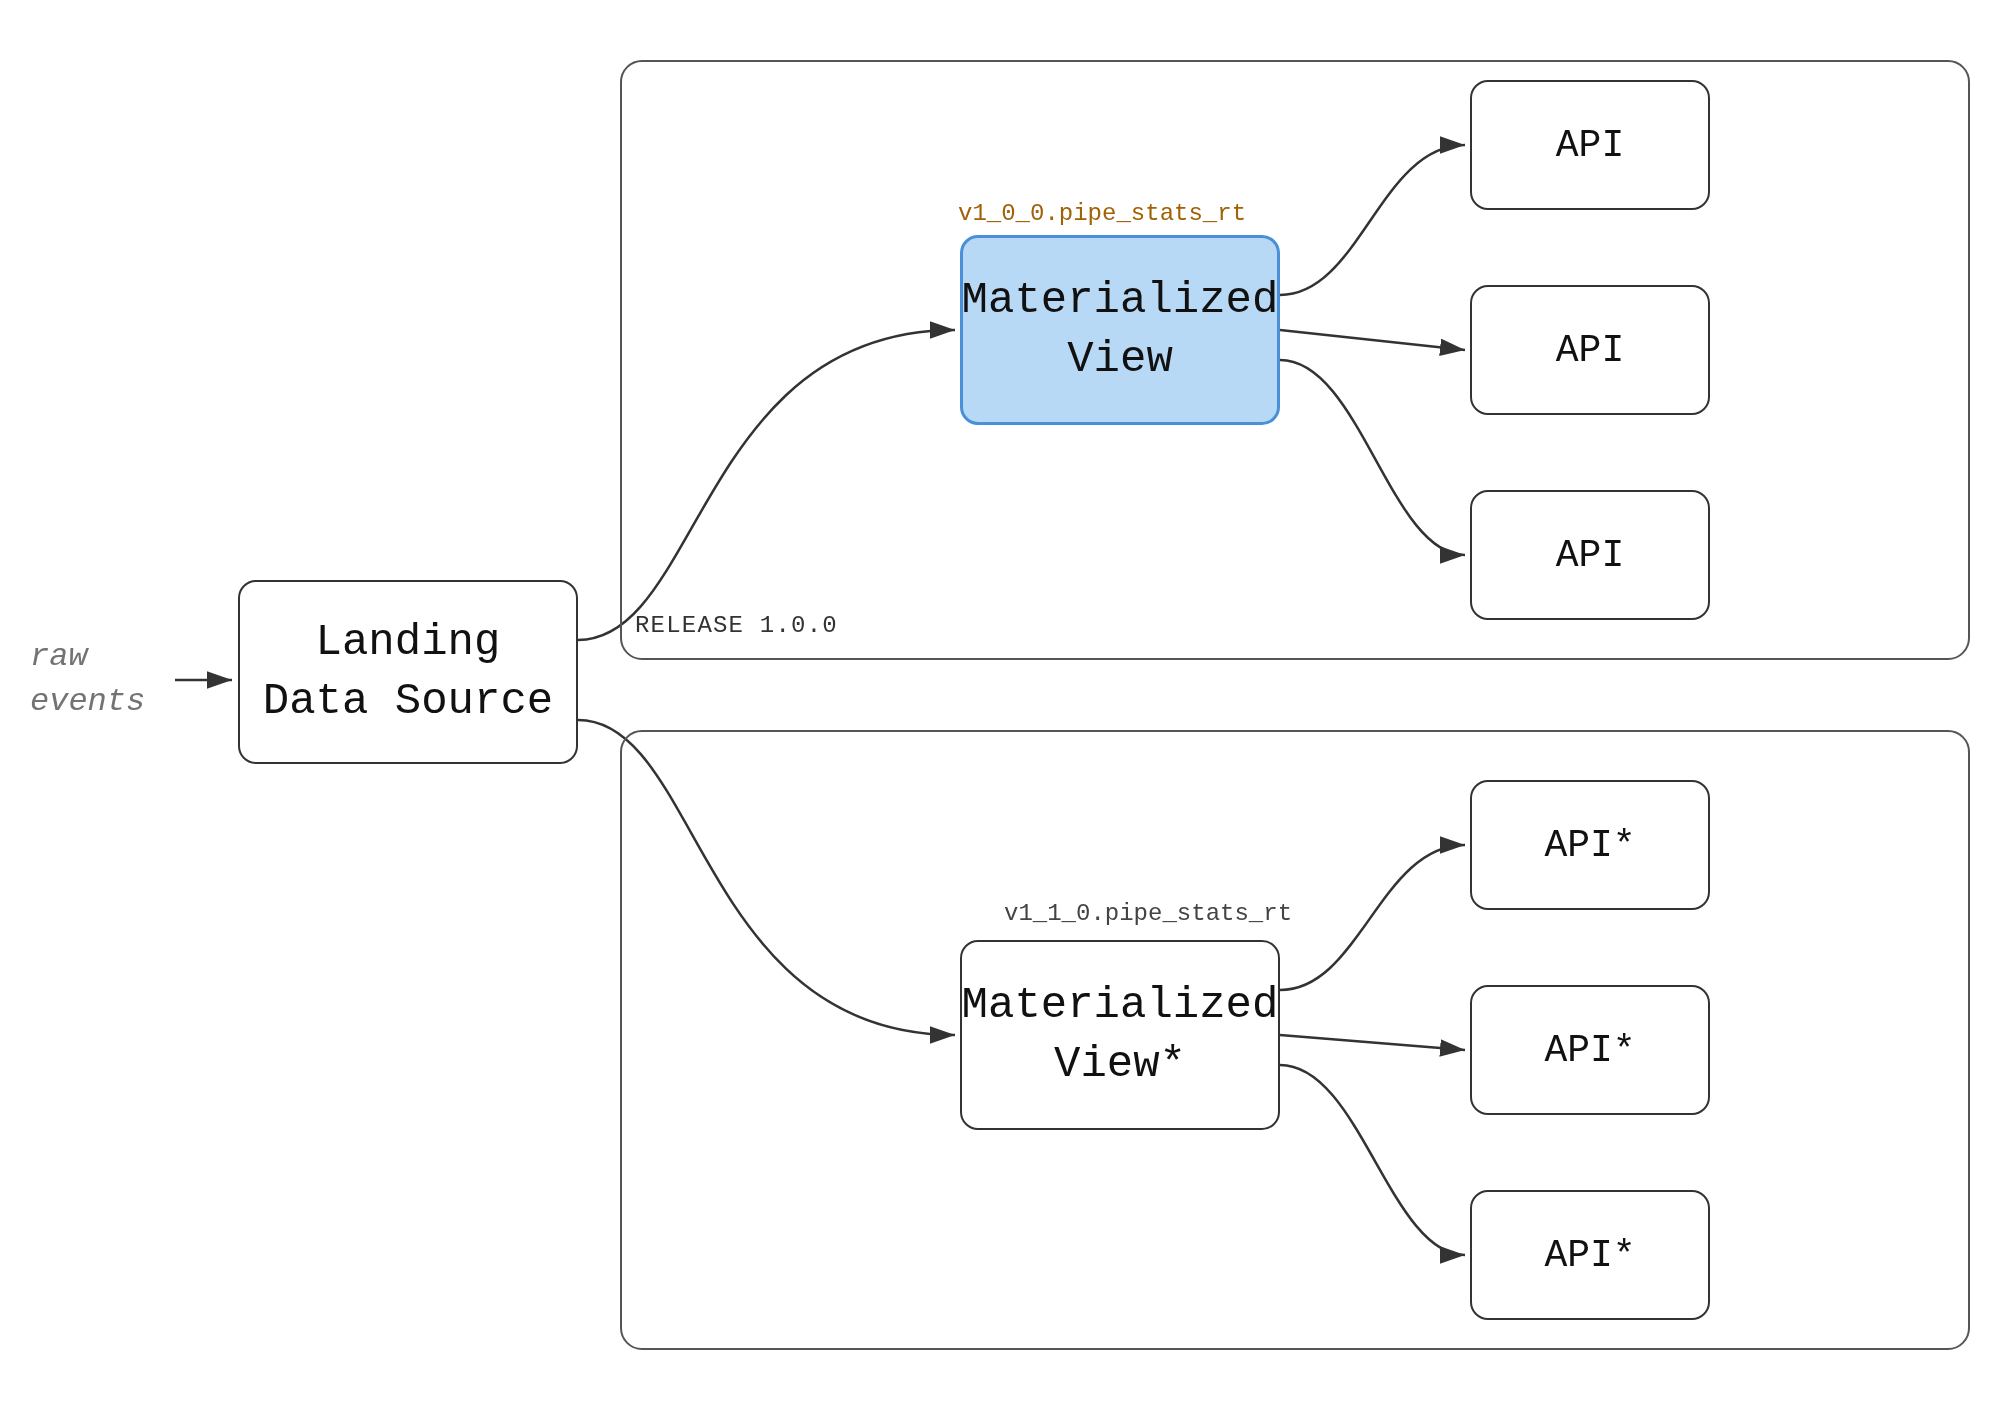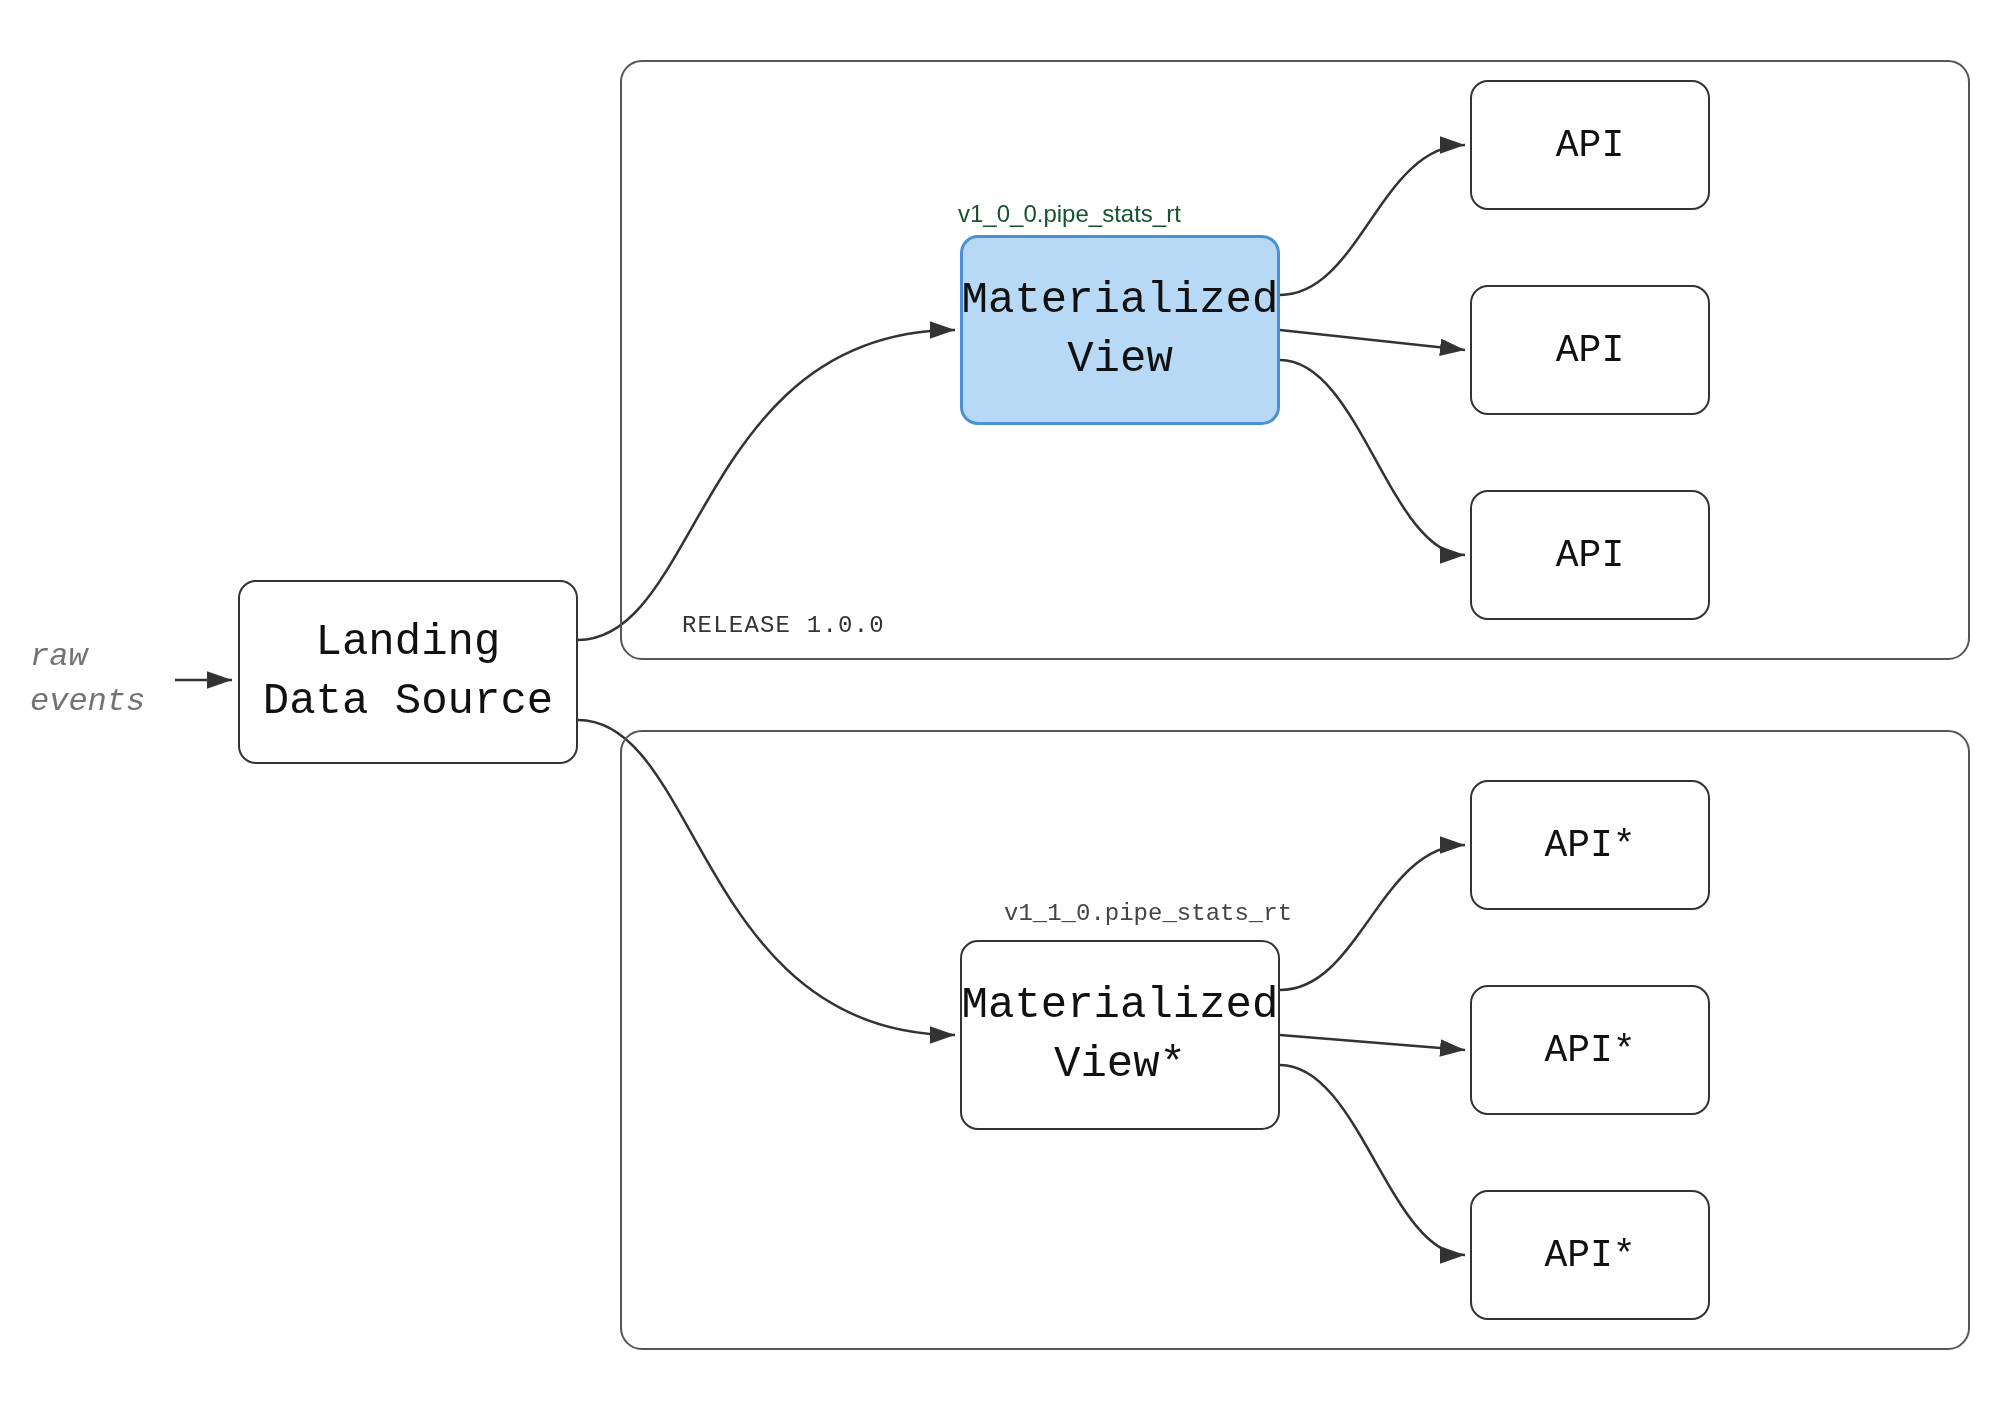--- a/index.html
+++ b/index.html
@@ -95,21 +95,20 @@
       position: absolute;
       font-family: 'Courier New', Courier, monospace;
       font-size: 24px;
       color: #333;
       letter-spacing: 0.05em;
     }
 
     #release-100-label {
       top: 612px;
       left: 635px;
-      margin-left: 47px;
     }
 
     #release-110-label {
       top: 1310px;
       left: 635px;
     }
 
     
     #mv-100 {
       left: 960px;
@@ -121,23 +120,23 @@
       border-width: 3px;
     }
 
     #mv-100 .node-label {
       color: #111;
     }
 
     
     #label-mv100 {
       position: absolute;
-      font-family: Liberation Sans, sans-serif;
+      font-family: Liberation Mono, monospace;
       font-size: 24px;
-      color: #14532d;
+      color: #a16207;
       top: 200px;
       left: 958px;
     }
 
     
     #mv-110 {
       left: 960px;
       top: 940px;
       width: 320px;
       height: 190px;

